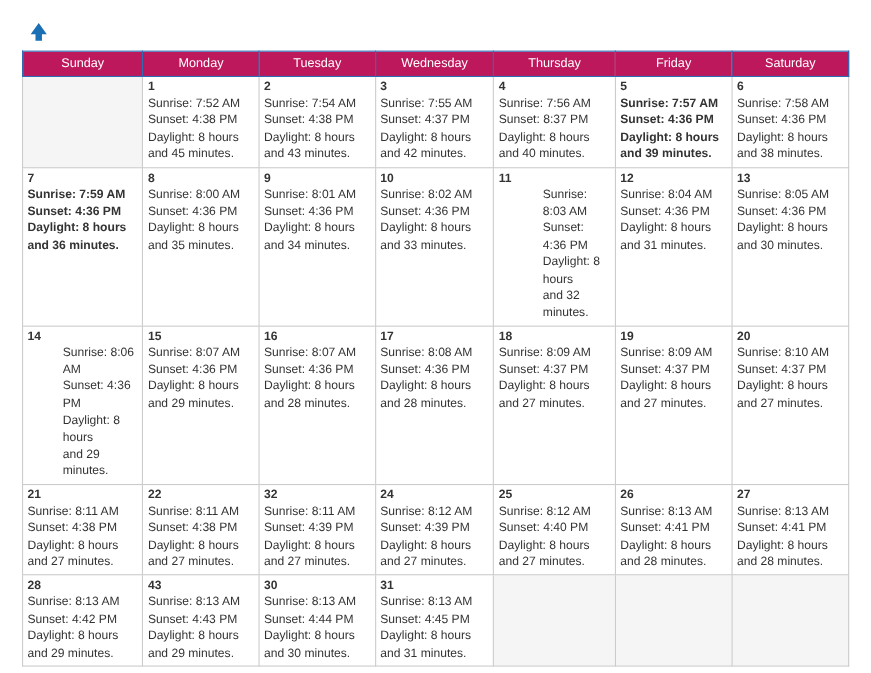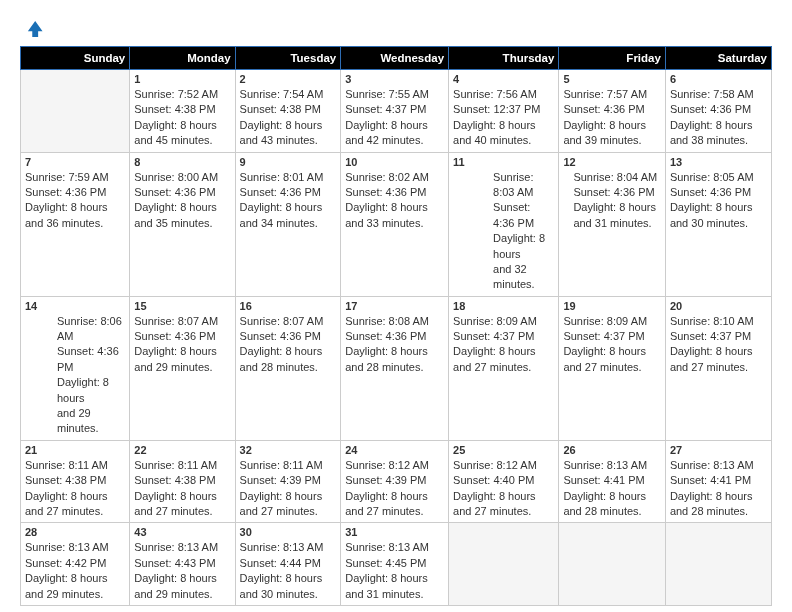--- a/index.html
+++ b/index.html
@@ -56,26 +56,26 @@
     .subtitle {
       font-size: 13px;
       color: #555;
     }
     .calendar {
       width: 100%;
       border-collapse: collapse;
       font-size: 10.5px;
     }
     .calendar th {
-      background-color: #000000;
+      background-color: #be185d;
       color: #fff;
       padding: 5px 4px;
-      text-align: right;
+      text-align: center;
       font-size: 11.5px;
-      font-weight: bold;
+      font-weight: normal;
       border: 1px solid #2e6db4;
     }
     .calendar td {
       border: 1px solid #ccc;
       vertical-align: top;
       padding: 3px 4px;
       height: 78px;
       width: 113px;
       background: #fff;
       font-size: 10px;
@@ -148,43 +148,43 @@
           <td>
             <span class="day-num">3</span>
             <div class="day-detail" style="white-space: pre-line;">Sunrise: 7:55 AM
 Sunset: 4:37 PM
 Daylight: 8 hours
 and 42 minutes.</div>
           </td>
           <td>
             <span class="day-num">4</span>
             <div class="day-detail" style="white-space: pre-line;">Sunrise: 7:56 AM
-Sunset: 12:37 PM
+Sunset: 8:37 PM
 Daylight: 8 hours
 and 40 minutes.</div>
           </td>
           <td>
             <span class="day-num">5</span>
-            <div class="day-detail" style="white-space: pre-line;">Sunrise: 7:57 AM
+            <div class="day-detail" style="white-space: pre-line; font-weight: bold;">Sunrise: 7:57 AM
 Sunset: 4:36 PM
 Daylight: 8 hours
 and 39 minutes.</div>
           </td>
           <td>
             <span class="day-num">6</span>
             <div class="day-detail" style="white-space: pre-line;">Sunrise: 7:58 AM
 Sunset: 4:36 PM
 Daylight: 8 hours
 and 38 minutes.</div>
           </td>
         </tr>
         <tr>
           <td>
             <span class="day-num">7</span>
-            <div class="day-detail" style="white-space: pre-line;">Sunrise: 7:59 AM
+            <div class="day-detail" style="white-space: pre-line; font-weight: bold;">Sunrise: 7:59 AM
 Sunset: 4:36 PM
 Daylight: 8 hours
 and 36 minutes.</div>
           </td>
           <td>
             <span class="day-num">8</span>
             <div class="day-detail" style="white-space: pre-line;">Sunrise: 8:00 AM
 Sunset: 4:36 PM
 Daylight: 8 hours
 and 35 minutes.</div>
@@ -205,21 +205,21 @@
           </td>
           <td>
             <span class="day-num">11</span>
             <div class="day-detail" style="white-space: pre-line; margin-left: 40px;">Sunrise: 8:03 AM
 Sunset: 4:36 PM
 Daylight: 8 hours
 and 32 minutes.</div>
           </td>
           <td>
             <span class="day-num">12</span>
-            <div class="day-detail" style="white-space: pre-line; margin-left: 10px;">Sunrise: 8:04 AM
+            <div class="day-detail" style="white-space: pre-line;">Sunrise: 8:04 AM
 Sunset: 4:36 PM
 Daylight: 8 hours
 and 31 minutes.</div>
           </td>
           <td>
             <span class="day-num">13</span>
             <div class="day-detail" style="white-space: pre-line;">Sunrise: 8:05 AM
 Sunset: 4:36 PM
 Daylight: 8 hours
 and 30 minutes.</div>

